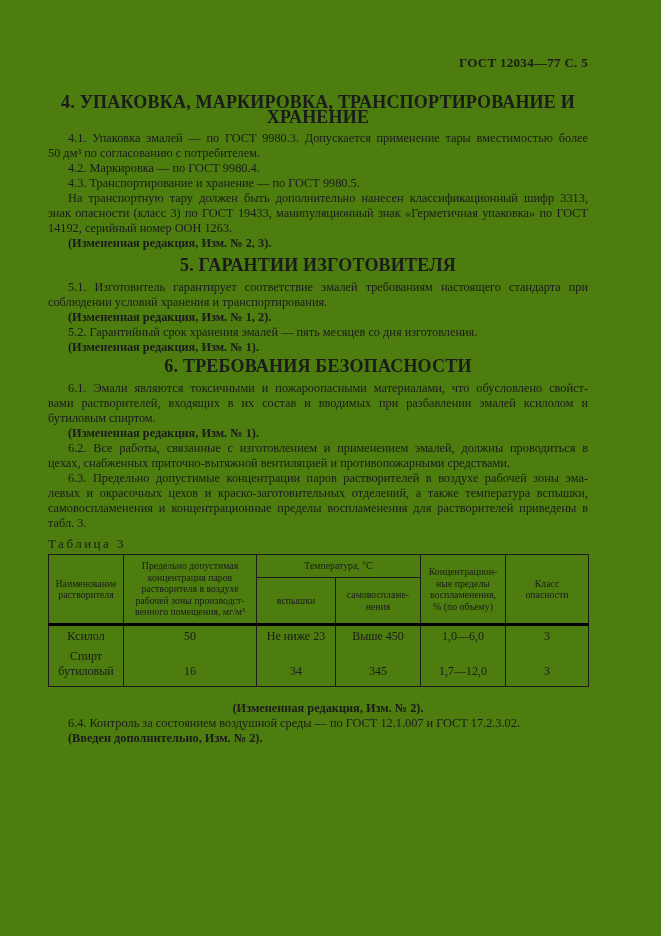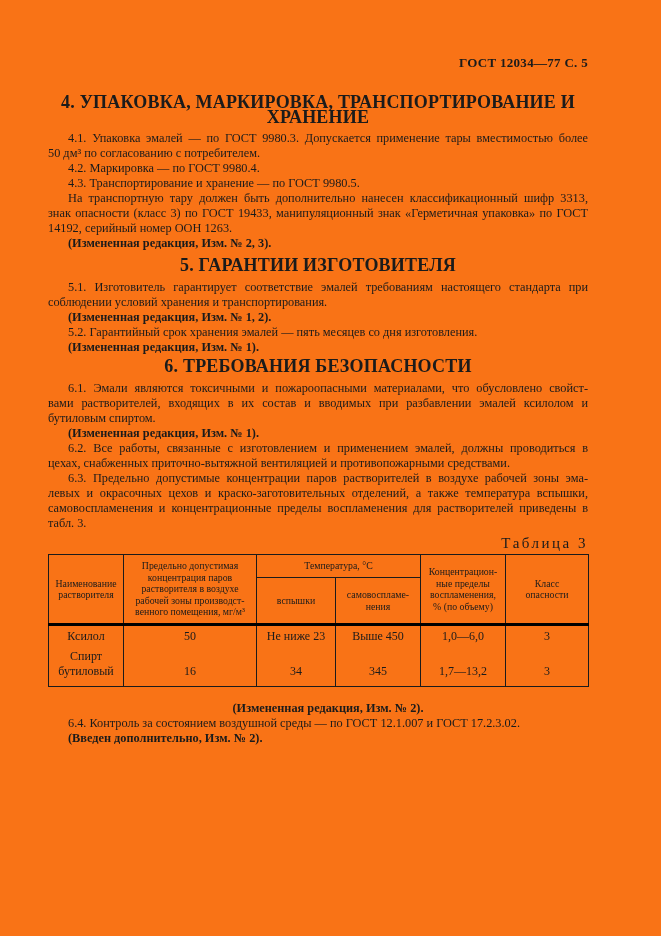--- a/index.html
+++ b/index.html
@@ -6,21 +6,21 @@
   body {
     width: 661px; height: 936px;
     background: #ffffff;
     font-family: "Liberation Serif", "DejaVu Serif", serif;
     color: #1b1b1b;
   }
   .page {
     position: relative;
     width: 661px; height: 936px;
     overflow: hidden;
-    background: #f97316;
+    background: #4d7c0f;
   }
   .content {
     position: absolute;
     left: 48px; top: 0;
     width: 540px;
     font-size: 12.3px;
     line-height: 15px;
   }
   .page-header {
     padding-top: 55px;
@@ -41,23 +41,23 @@
 
   .para .line { text-align: justify; text-align-last: justify; }
   .para .line:first-child { padding-left: 20px; }
   .para .line:last-child { text-align-last: left; }
 
   .pline { padding-left: 20px; }
   .amend { padding-left: 20px; font-weight: bold; }
 
   .tbl-label {
     margin-top: 5px; margin-bottom: 3px;
-    text-align: right;
+    text-align: left;
     letter-spacing: 2.5px;
-    font-size: 15px;
+    font-size: 13px;
   }
 
   table.gtable {
     border-collapse: collapse;
     width: 540px;
     table-layout: fixed;
     border: 1.2px solid #1b1b1b;
   }
   .gtable th, .gtable td {
     border-left: 1px solid #1b1b1b;
@@ -192,21 +192,21 @@
           <td>Выше 450</td>
           <td>1,0—6,0</td>
           <td>3</td>
         </tr>
         <tr class="r2">
           <td class="name">Спирт
 бутиловый</td>
           <td>16</td>
           <td>34</td>
           <td>345</td>
-          <td>1,7—13,2</td>
+          <td>1,7—12,0</td>
           <td>3</td>
         </tr>
       </tbody>
     </table>
 
     <div class="amend after-table">(Измененная редакция, Изм. № 2).</div>
     <div class="pline">6.4. Контроль за состоянием воздушной среды — по ГОСТ 12.1.007 и ГОСТ 17.2.3.02.</div>
     <div class="amend">(Введен дополнительно, Изм. № 2).</div>
 
   </div>

